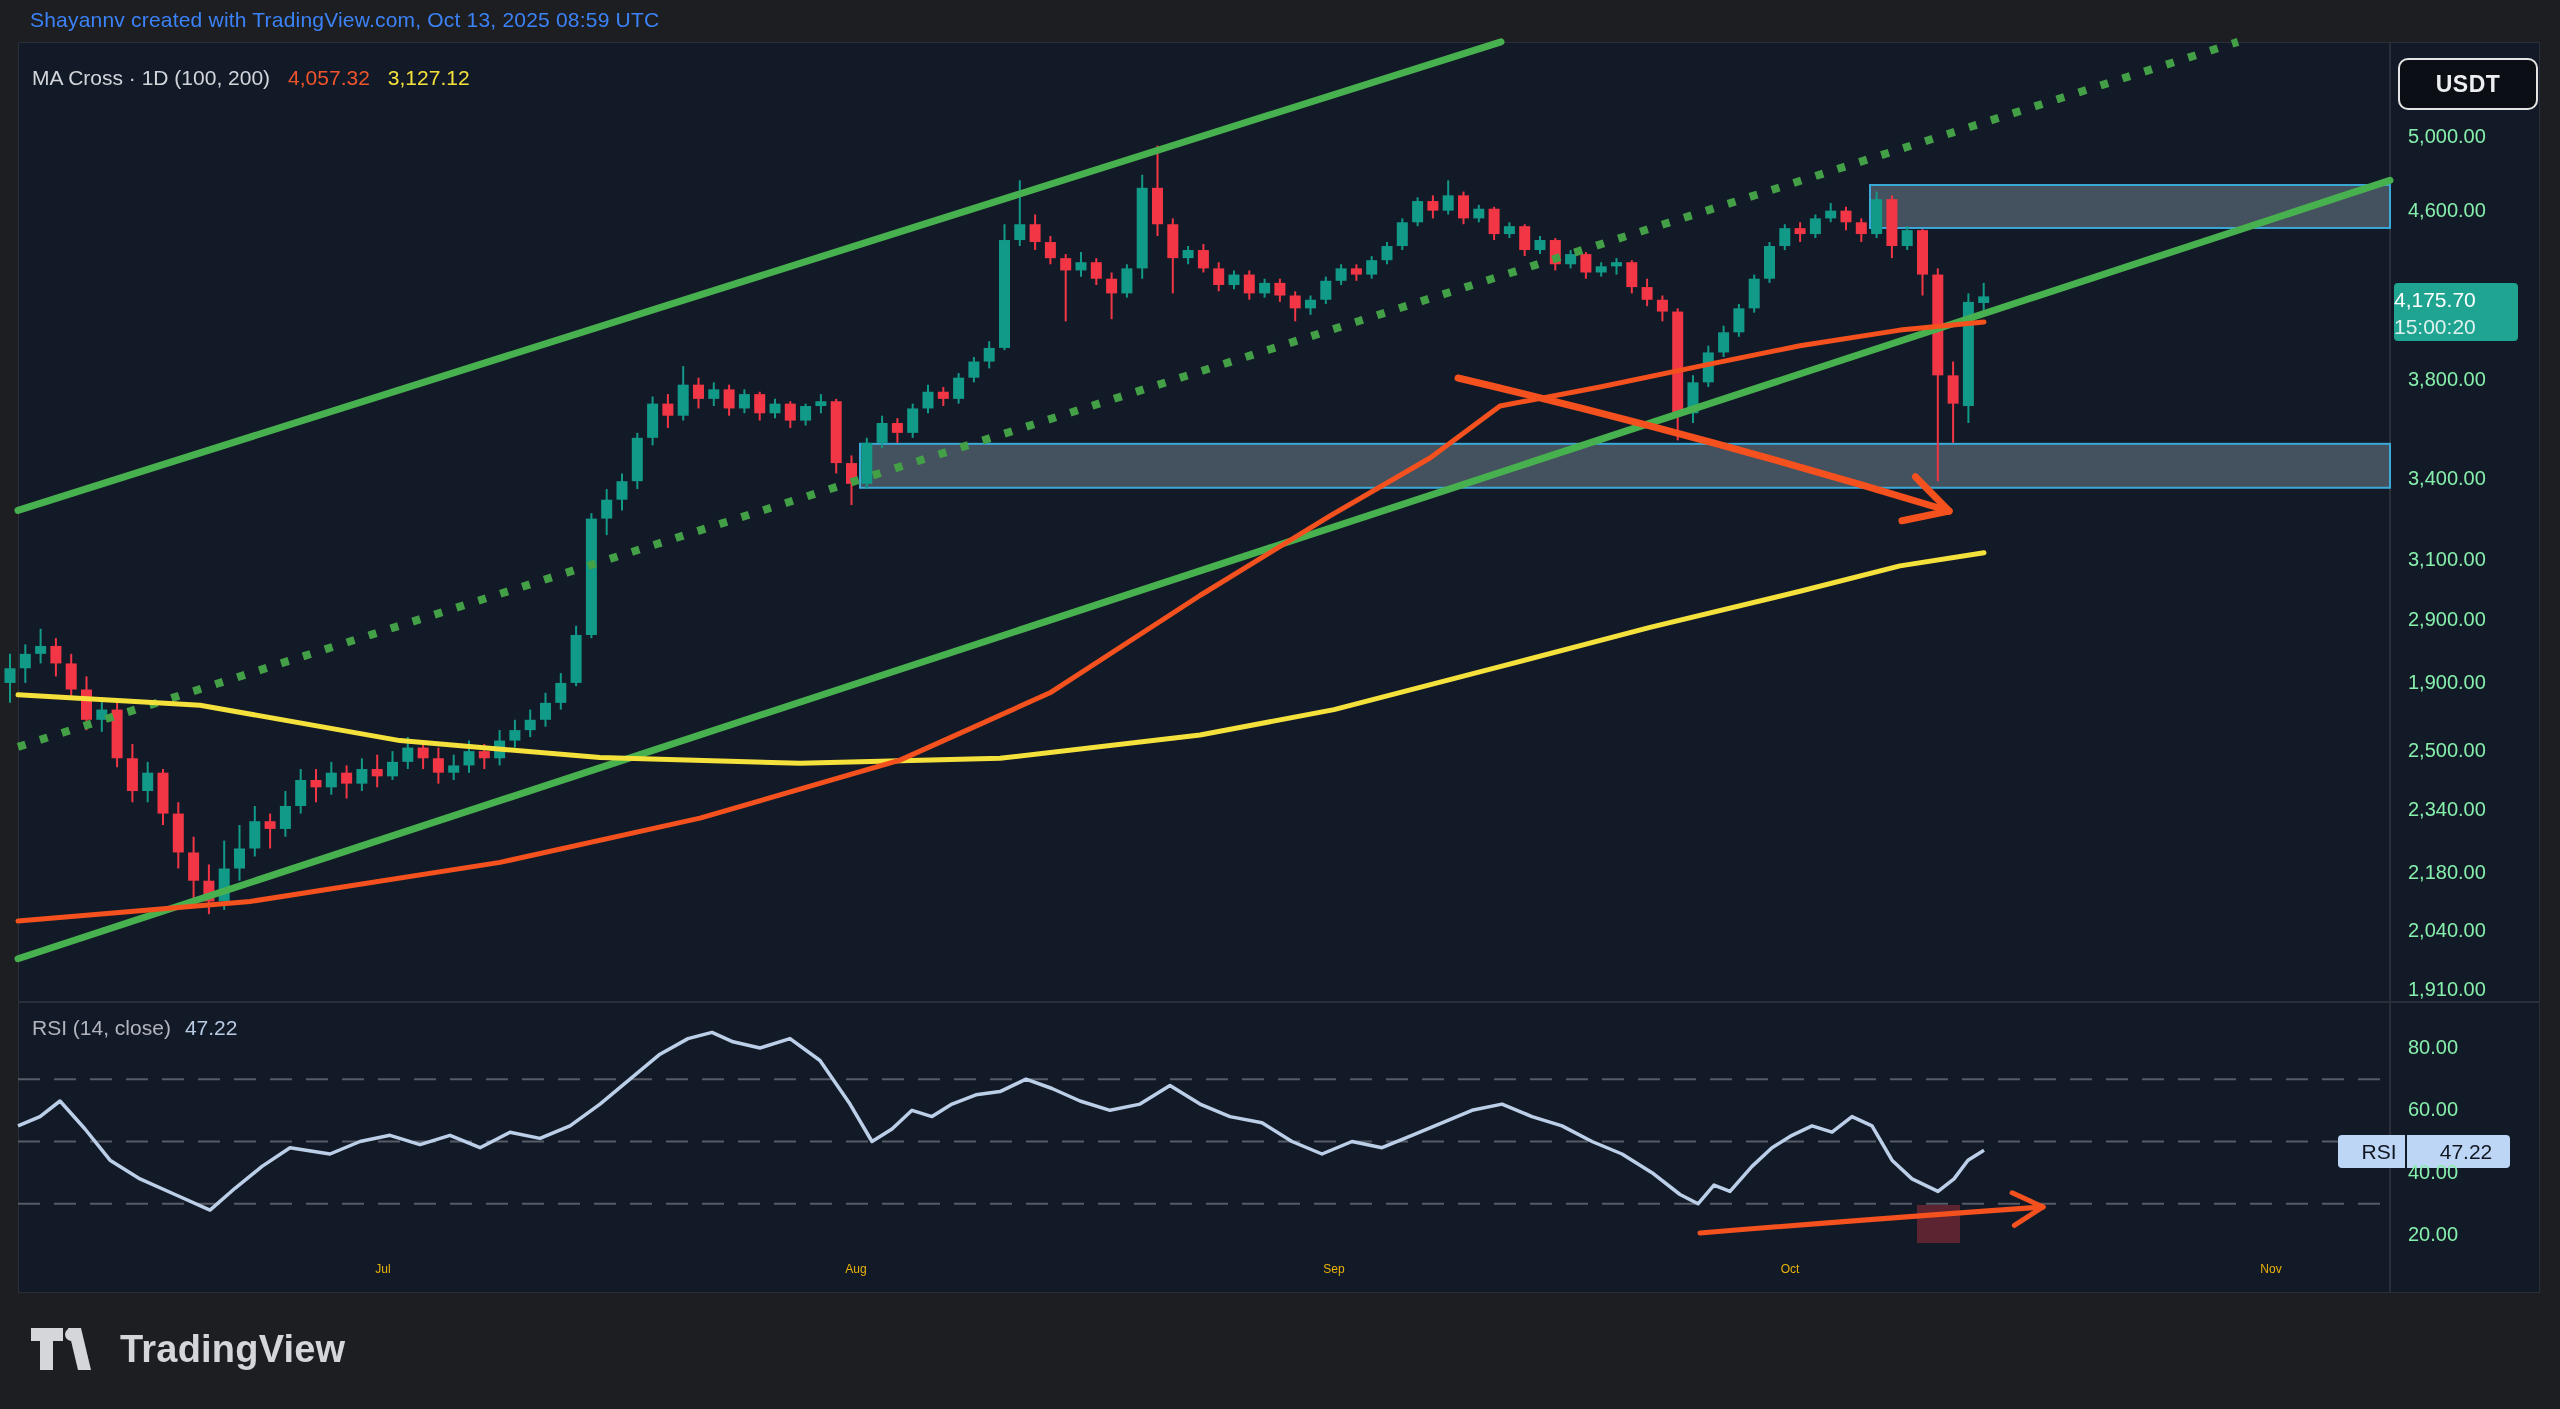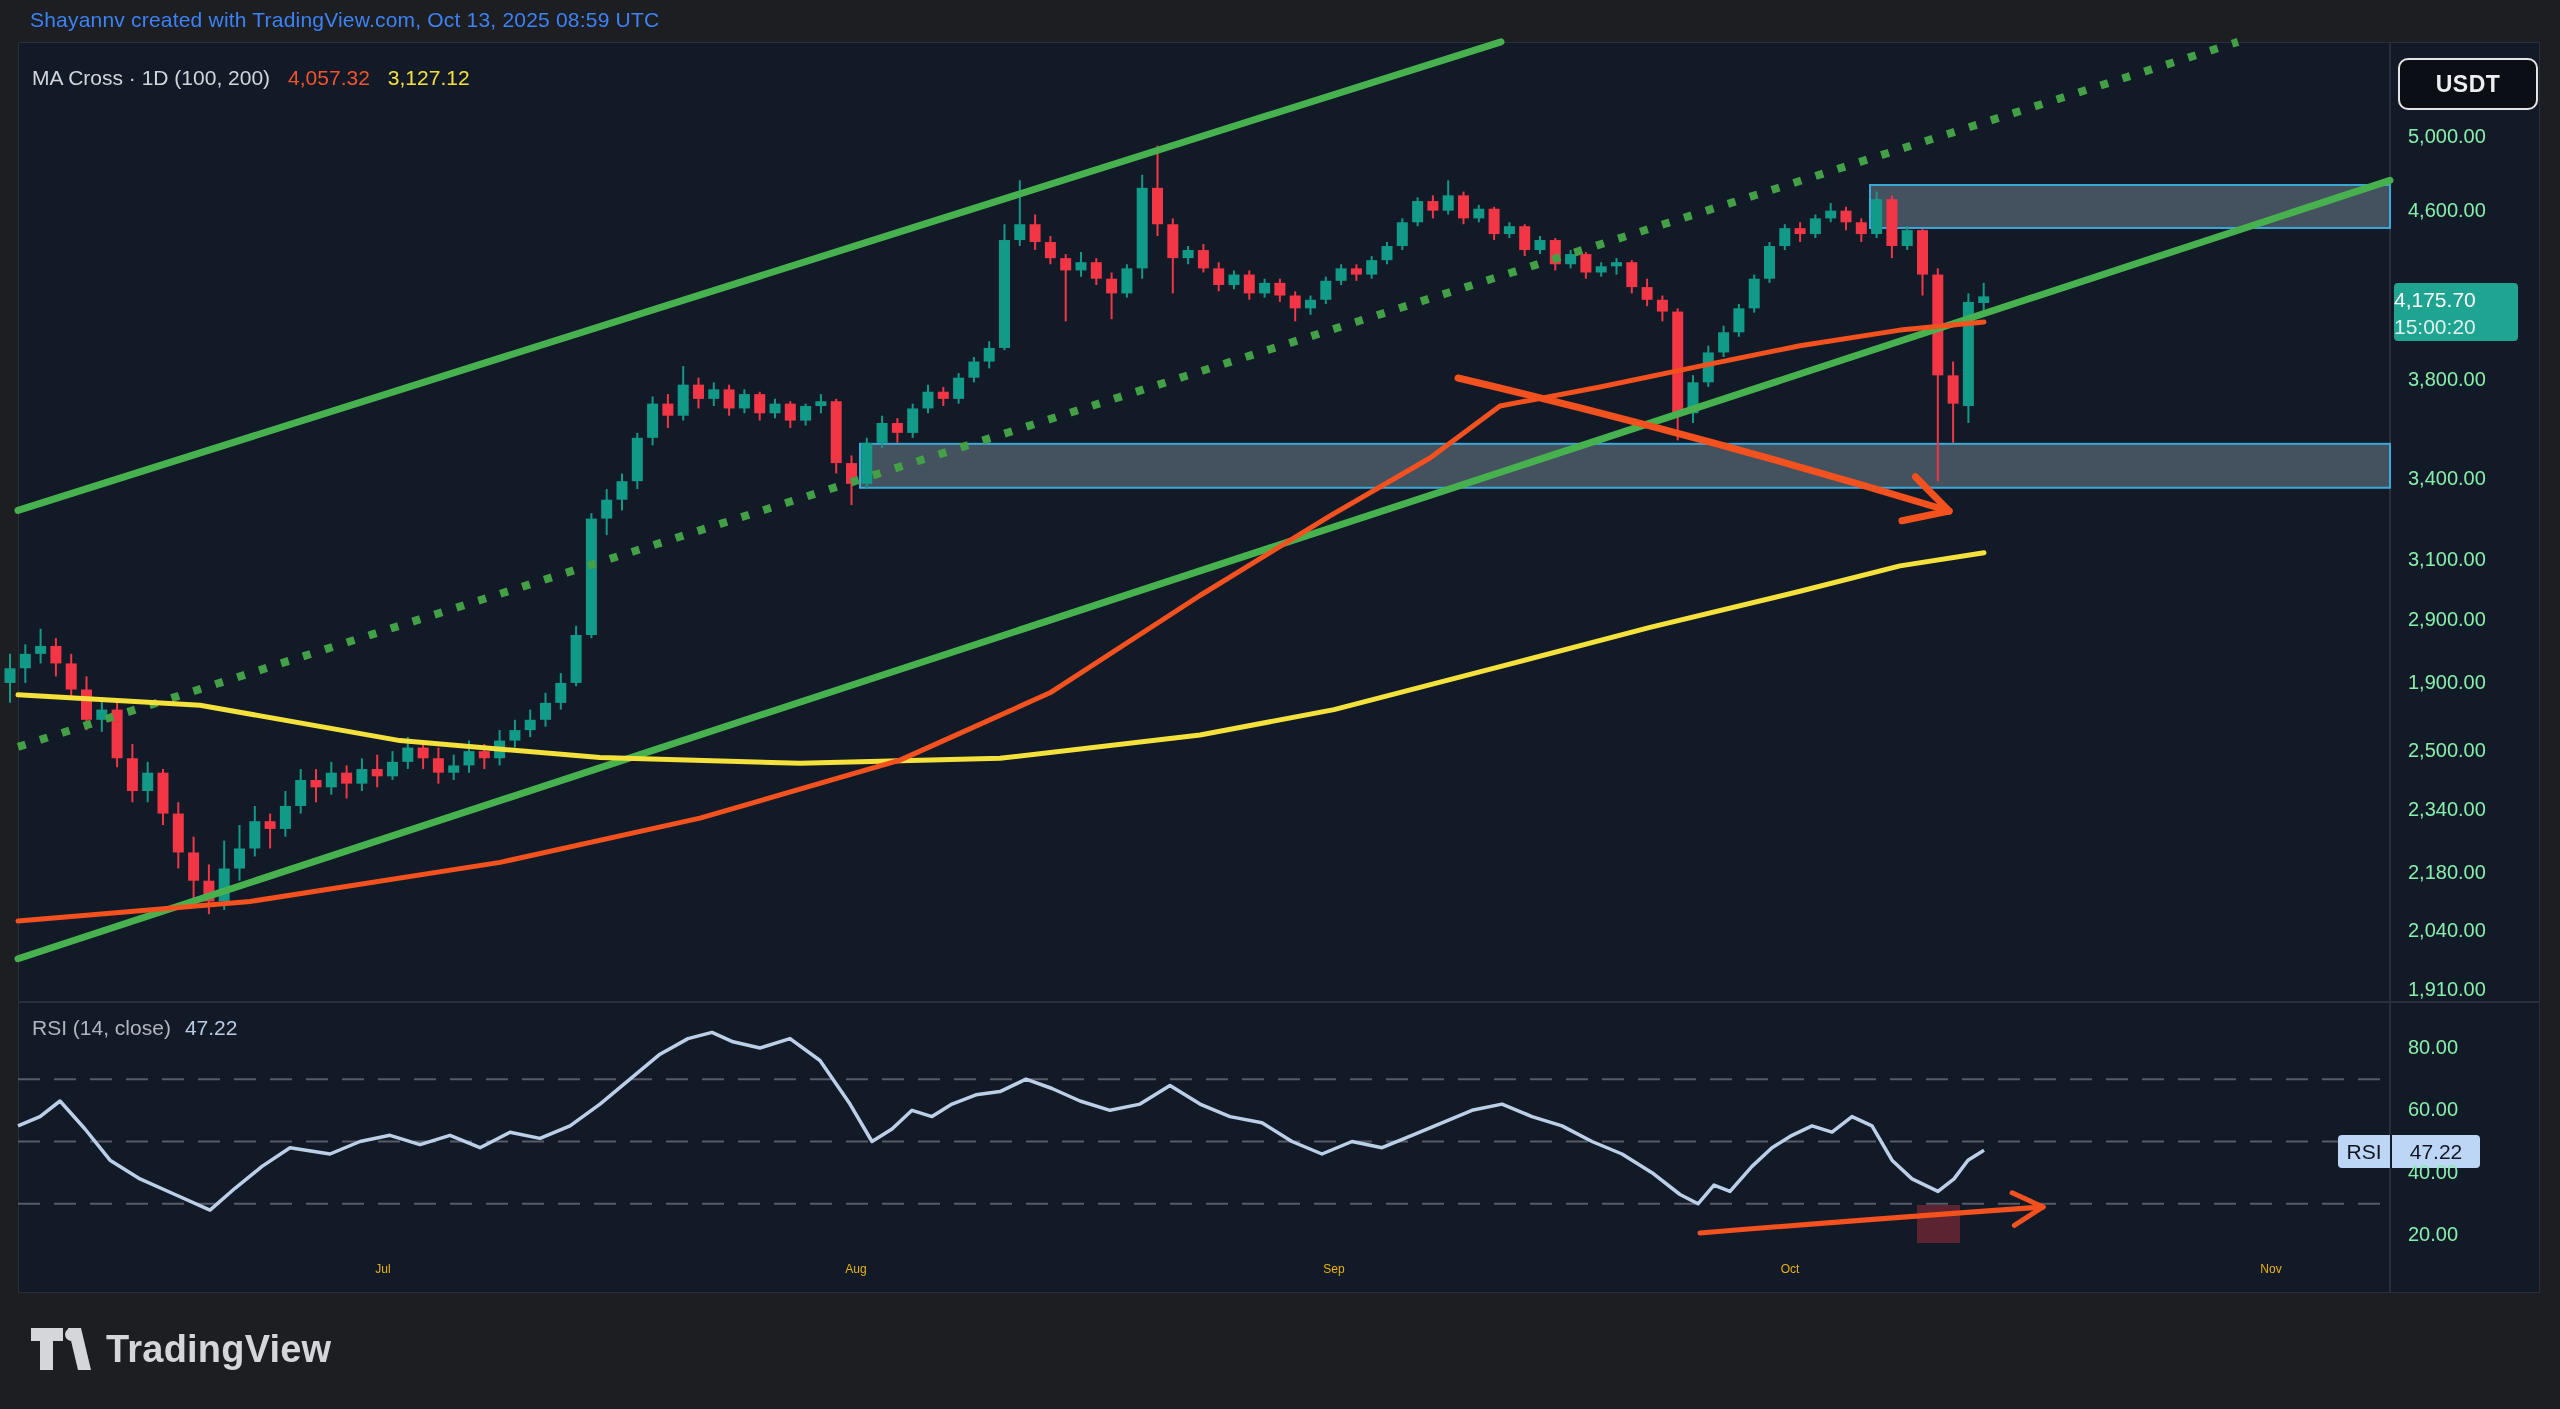--- a/index.html
+++ b/index.html
@@ -15,24 +15,24 @@
     border-radius:10px;color:#eceef2;font-size:23px;font-weight:bold;letter-spacing:.5px;
     display:flex;align-items:center;justify-content:center;cursor:pointer;font-family:"Liberation Sans",sans-serif;}
   .axis-label{position:absolute;left:2408px;font-size:20px;color:#86efac;}
   .month-label{position:absolute;top:1262px;font-size:12px;color:#eab308;transform:translateX(-50%);}
   #price-badge{left:2394px;top:283px;width:124px;height:58px;background:#1fa491;border-radius:4px;
     color:#fff;font-size:21px;line-height:27px;text-align:left;padding-top:3px;box-sizing:border-box;}
   #price-badge .cd{color:rgba(255,255,255,.85);}
   #rsi-legend{left:32px;top:1016px;font-size:21px;color:#b2b5be;white-space:nowrap;}
   #rsi-legend .rv{color:#b9cce4;margin-left:14px;}
   #rsi-badge{left:2338px;top:1135px;height:33px;display:flex;}
-  #rsi-badge .seg{background:#bdd6f5;color:#11151f;font-size:21px;display:flex;align-items:center;justify-content:center;}
+  #rsi-badge .seg{background:#bdd6f5;color:#11151f;font-size:21px;display:flex;align-items:center;justify-content:center;padding-left:15px;}
   #rsi-badge .seg.l{width:52px;border-radius:4px 0 0 4px;border-right:2px solid #131a27;}
   #rsi-badge .seg.r{width:88px;border-radius:0 4px 4px 0;}
-  #footer-logo{left:30px;top:1326px;display:flex;align-items:center;gap:14px;}
+  #footer-logo{left:30px;top:1326px;display:flex;align-items:center;gap:28px;}
   #brand-text{font-size:38px;font-weight:bold;color:#d4d6da;letter-spacing:.2px;}
 </style>
 </head>
 <body>
 
 <div id="stage">
 
   <div class="abs" id="attribution">Shayannv created with TradingView.com, Oct 13, 2025 08:59 UTC</div>
 
   <div class="abs" id="panel"></div>

